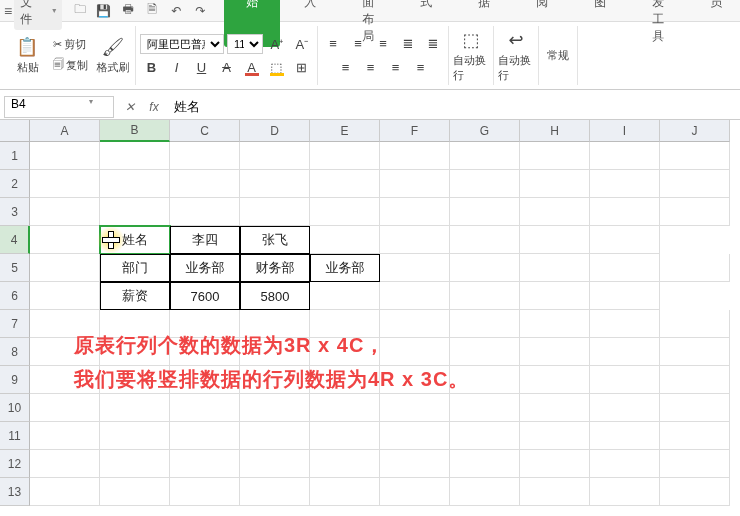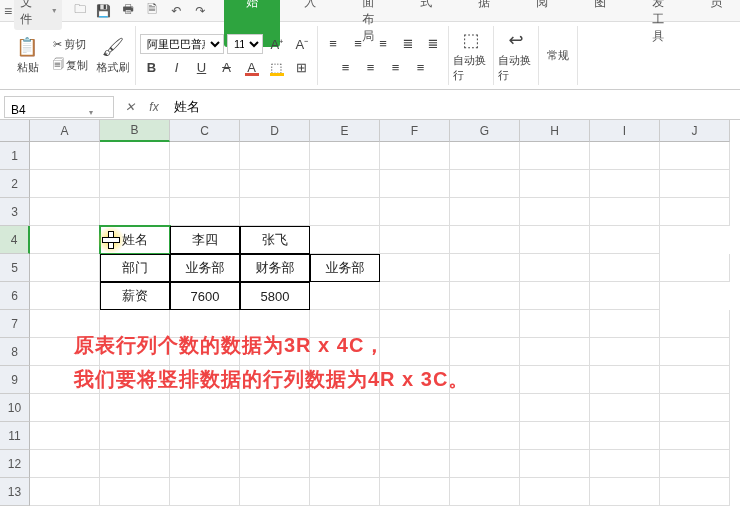--- a/index.html
+++ b/index.html
@@ -28,21 +28,21 @@
 .fmt-btn.b { font-weight: bold; }
 .fmt-btn.i { font-style: italic; }
 .fmt-btn.u { text-decoration: underline; }
 .color-bar { position: relative; }
 .color-bar::after { content: ''; position: absolute; bottom: 2px; left: 3px; right: 3px; height: 3px; }
 .color-bar.red::after { background: #d94c3c; }
 .color-bar.yellow::after { background: #ffc000; }
 .caret { font-size: 8px; color: #888; }
 
 .formula-bar { display: flex; align-items: center; height: 26px; border-bottom: 1px solid #ccc; margin-top: 4px; }
-.name-box { width: 110px; height: 22px; margin: 0 4px; display: flex; align-items: flex-end; border: 1px solid #ccc; }
+.name-box { width: 110px; height: 22px; margin: 0 4px; display: flex; align-items: flex-start; border: 1px solid #ccc; }
 .name-box input { border: none; outline: none; width: 80px; padding: 0 6px; font-size: 12px; }
 .fb-btn { width: 24px; display: inline-flex; justify-content: center; align-items: center; color: #666; cursor: pointer; font-style: italic; }
 .fb-input { flex: 1; border: none; outline: none; padding: 0 8px; font-size: 13px; }
 
 .sheet-area { position: relative; height: 400px; overflow: hidden; }
 .corner { position: absolute; left: 0; top: 0; width: 30px; height: 22px; background: #eceff4; border-right: 1px solid #bbb; border-bottom: 1px solid #bbb; }
 .col-headers { display: flex; position: absolute; left: 30px; top: 0; height: 22px; }
 .col-h { width: 70px; height: 22px; background: #eceff4; border-right: 1px solid #ccc; border-bottom: 1px solid #bbb; display: flex; align-items: center; justify-content: center; color: #555; font-size: 12px; }
 .col-h.sel { background: #d6e9d8; border-bottom: 2px solid #2ea43f; }
 .row-headers { position: absolute; left: 0; top: 22px; width: 30px; }

